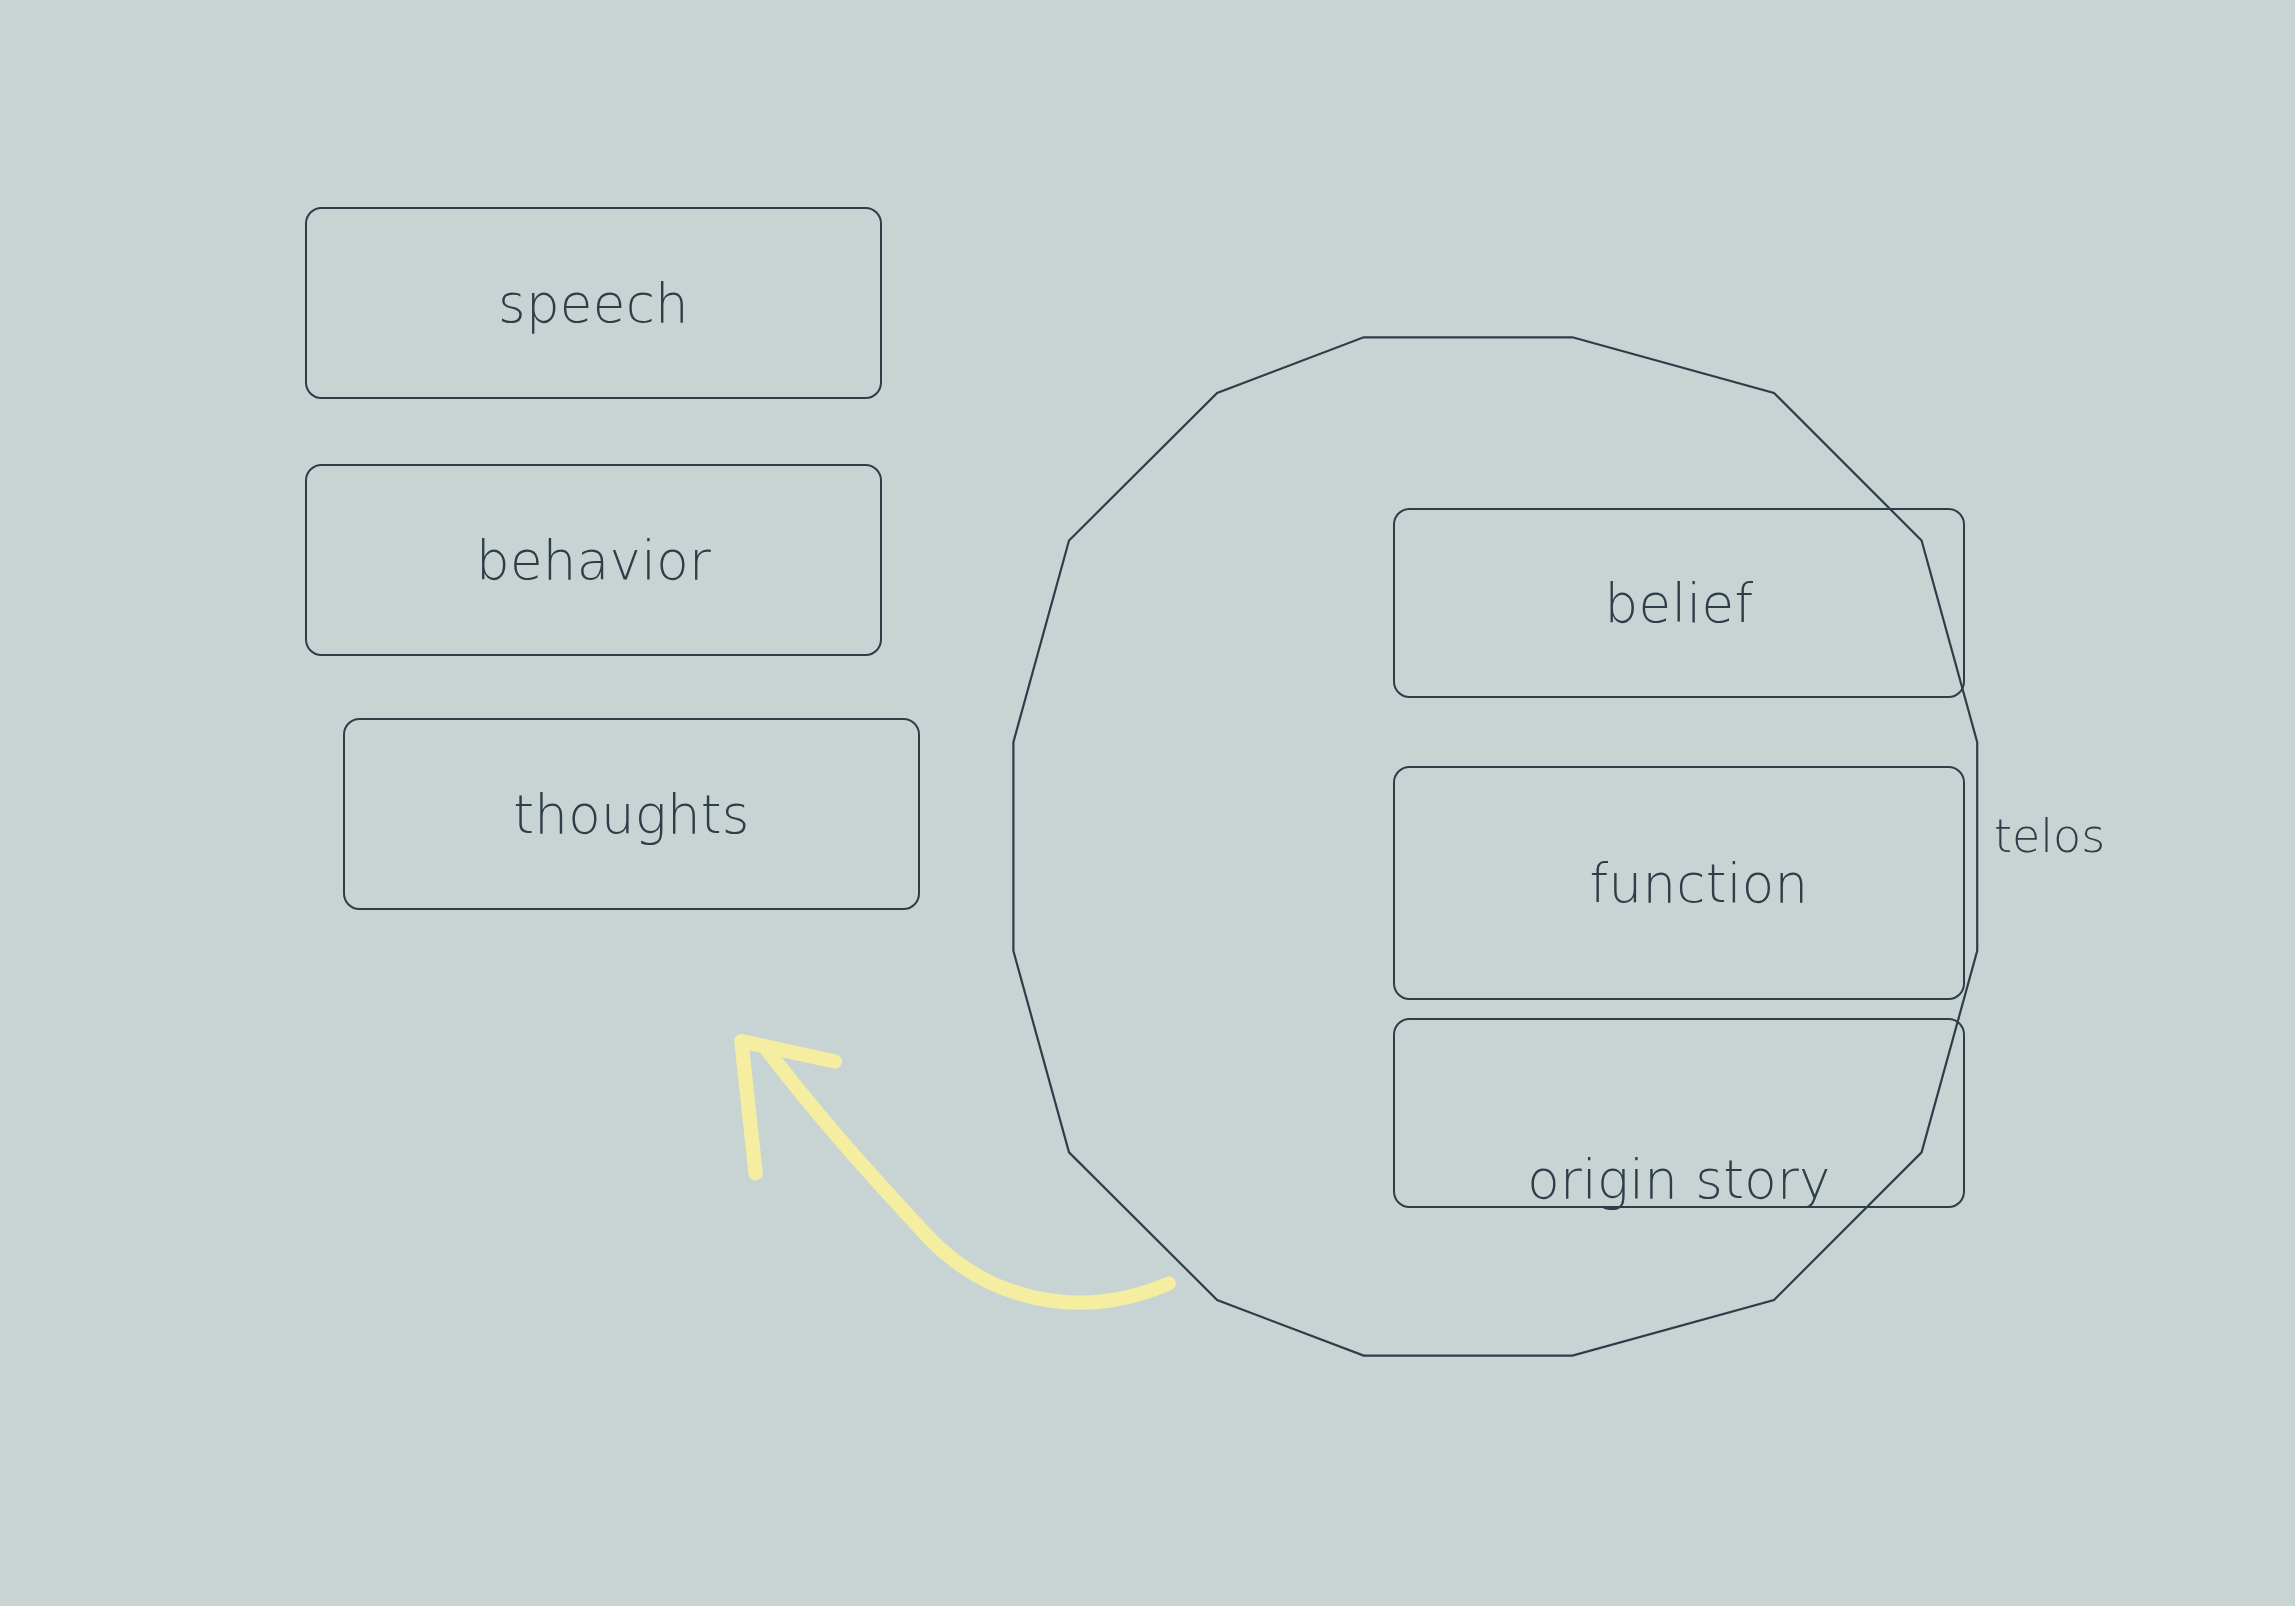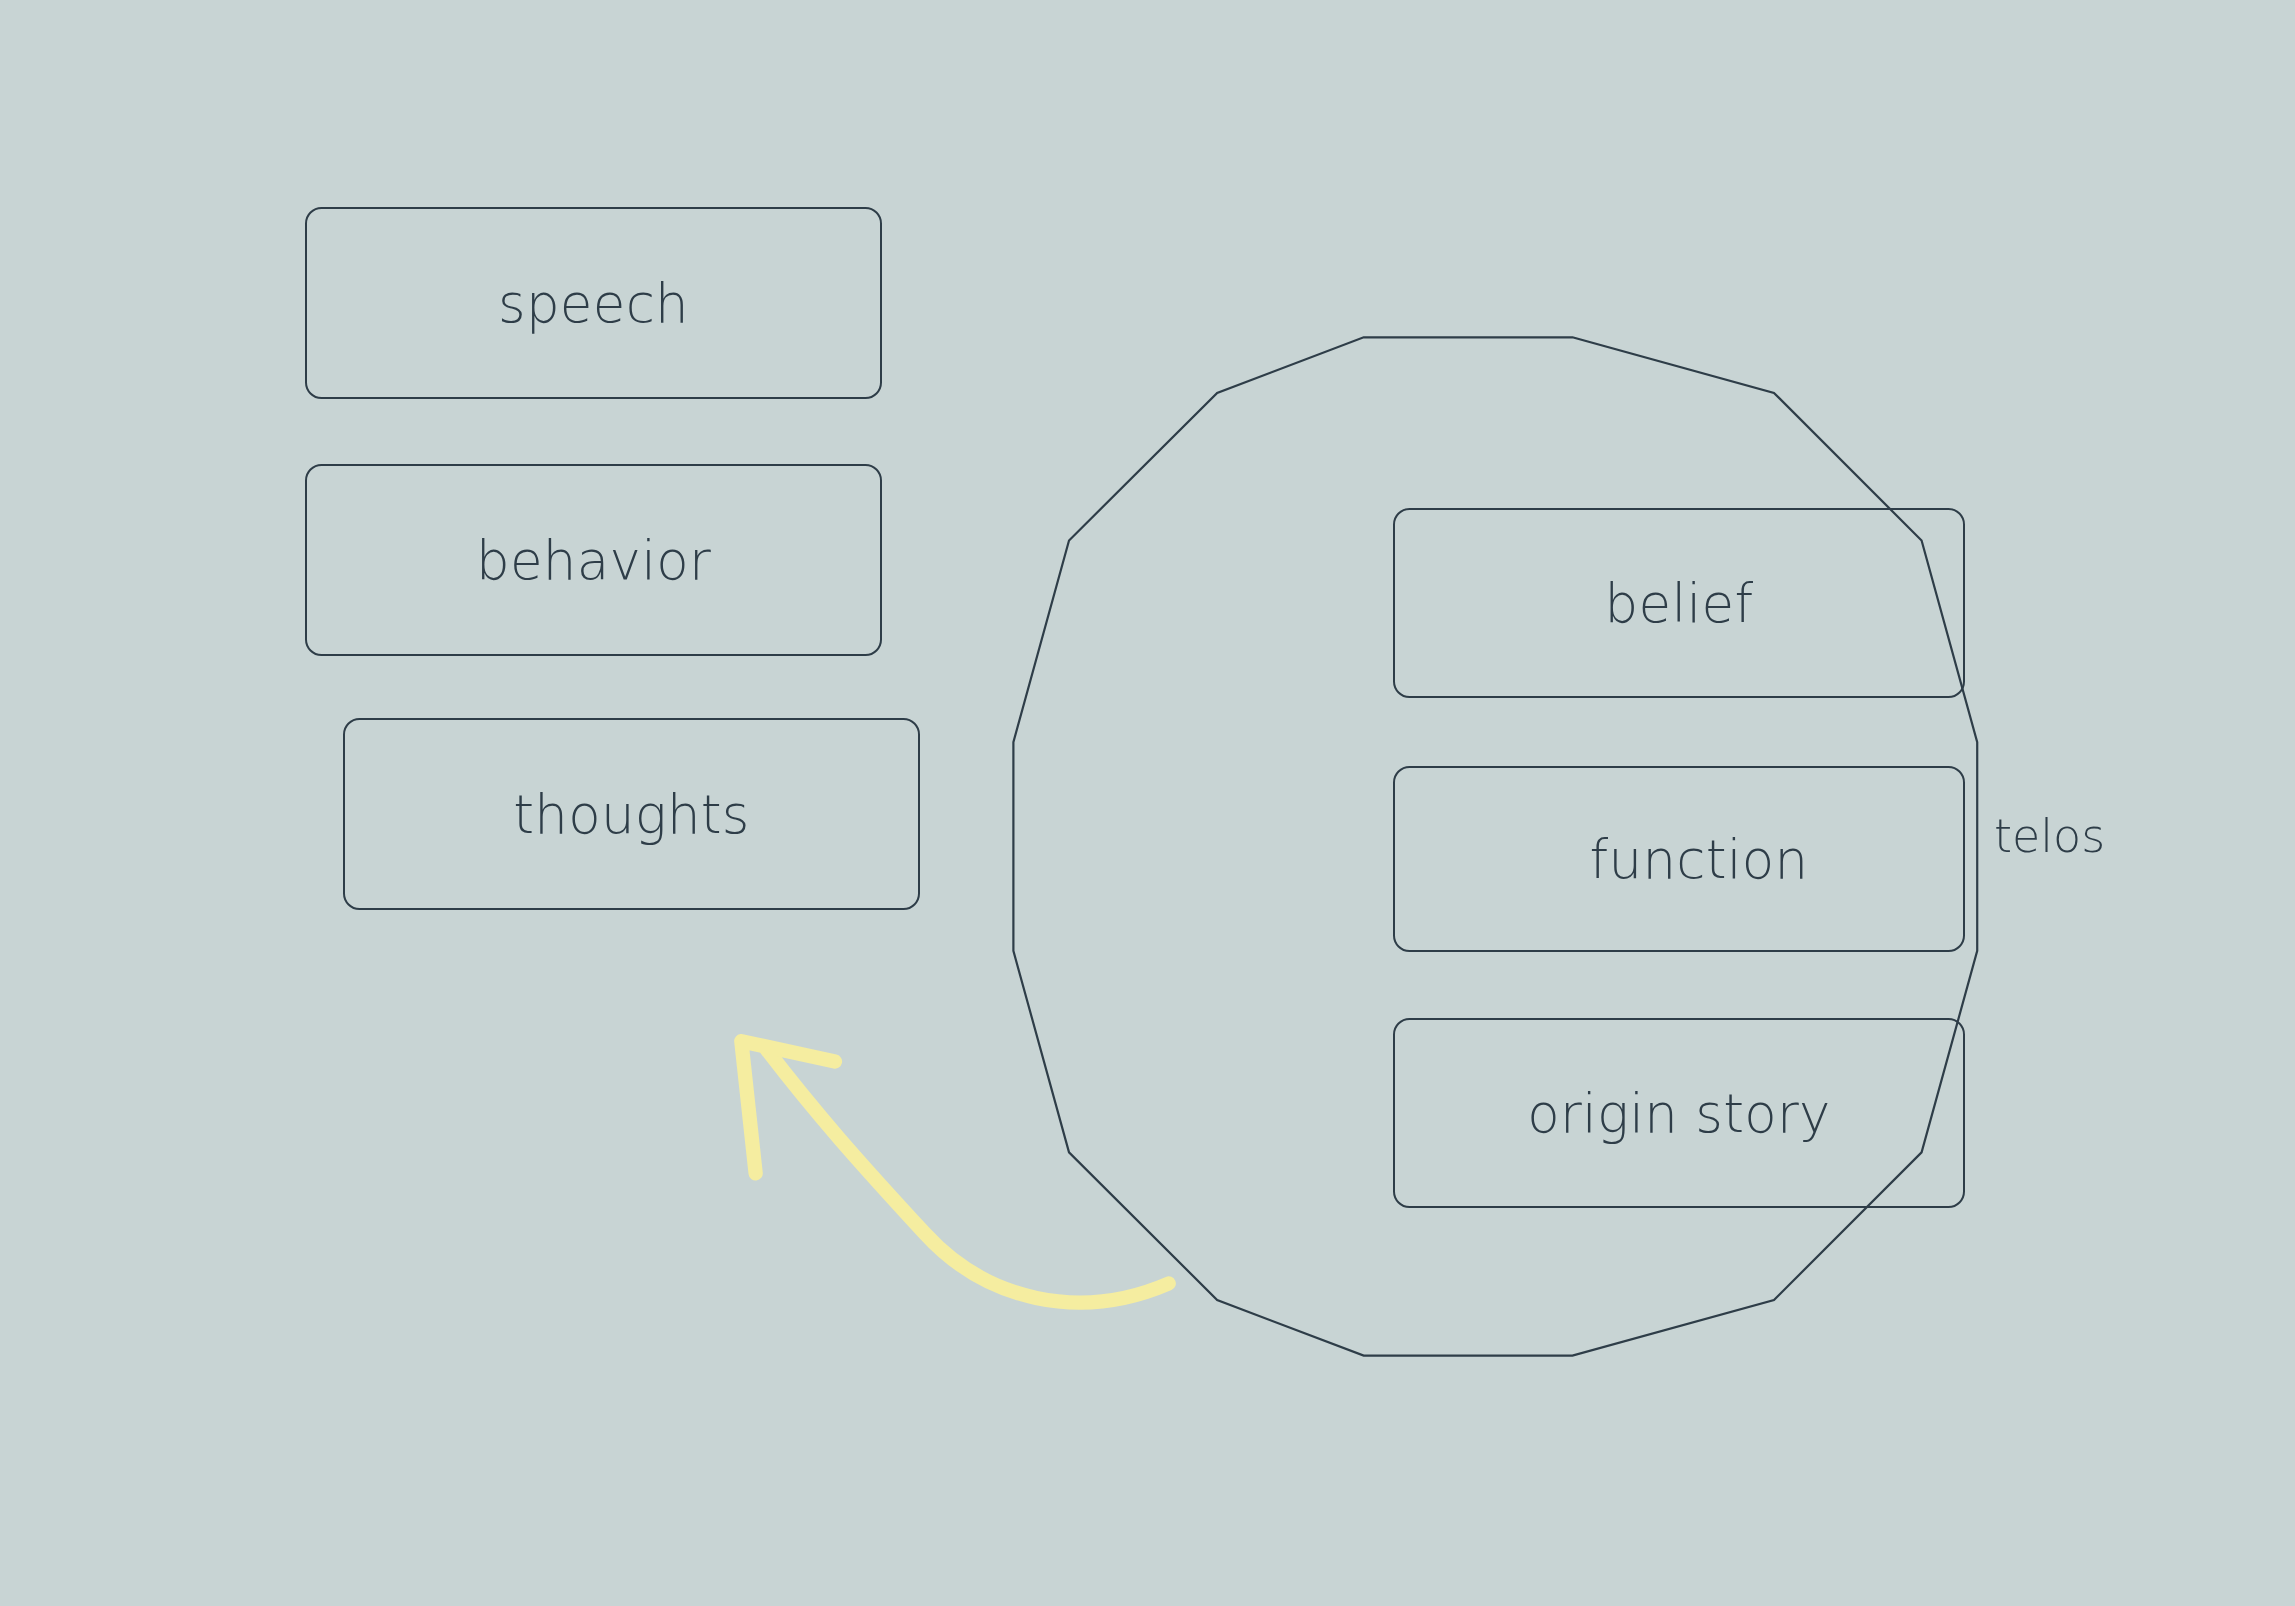--- a/index.html
+++ b/index.html
@@ -37,22 +37,22 @@
     letter-spacing: 0.3px;
     white-space: nowrap;
   }
   
   #box-speech   { left: 305px;  top: 207px;  width: 577px; height: 192px; }
   #box-behavior { left: 305px;  top: 464px;  width: 577px; height: 192px; }
   #box-thoughts { left: 305px;  top: 718px; width: 577px; height: 192px; margin-left: 38px; }
 
   
   #box-belief      { left: 1393px; top: 508px;  width: 572px; height: 190px; }
-  #box-function    { left: 1393px; top: 766px; width: 572px; height: 186px; padding-left: 40px; }
-  #box-originstory { left: 1393px; top: 1018px; width: 572px; height: 190px; }
+  #box-function    { left: 1393px; top: 766px; width: 572px; height: 234px; padding-left: 40px; }
+  #box-originstory { left: 1393px; top: 1018px; width: 572px; height: 190px; align-items: flex-end; }
 
   .lbl-large  { font-size: 53px; line-height: 1; }
   .lbl-telos  { font-size: 46px; line-height: 1; }
 
   #telos-label {
     position: absolute;
     left: 1994px;
     top: 813px;
     color: #2e3d48;
     font-family: "DejaVu Sans", sans-serif;

